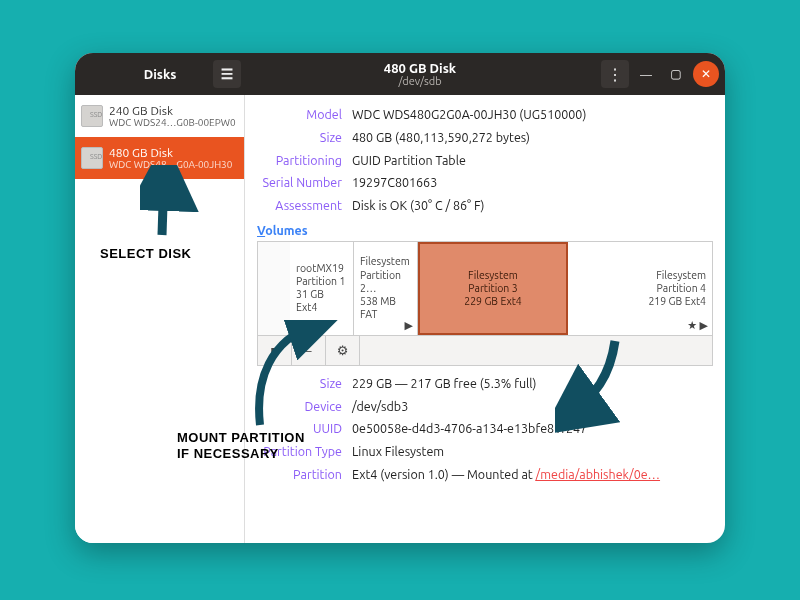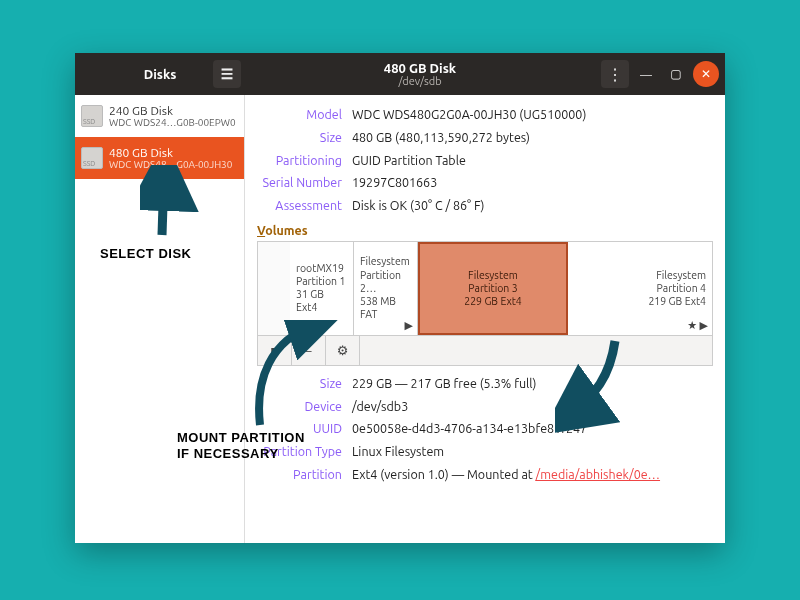--- a/index.html
+++ b/index.html
@@ -10,21 +10,21 @@
     font-family: "Ubuntu", "Segoe UI", sans-serif;
     font-size: 13px;
     color: #333;
     overflow: hidden;
   }
   .window {
     position: absolute;
     left: 75px; top: 53px;
     width: 650px; height: 490px;
     background: #fff;
-    border-radius: 0;
+    border-radius: 18px;
     box-shadow: 0 10px 30px rgba(0,0,0,0.3);
     overflow: hidden;
     display: flex;
     flex-direction: column;
   }
   .titlebar {
     height: 42px;
     background: #2b2826;
     display: flex;
     align-items: stretch;
@@ -106,39 +106,39 @@
   }
   .ssd-icon {
     width: 22px; height: 22px;
     background: #d5d3d0;
     border: 1px solid #bbb;
     border-radius: 2px;
     font-size: 7px;
     display: flex;
     align-items: flex-end;
     justify-content: flex-start;
-    padding: 1px;
+    padding: 8px;
     color: #888;
     flex-shrink: 0;
   }
   .disk-item.selected .ssd-icon { background: #d5d3d0; color:#888; }
   .disk-text { flex: 1; min-width: 0; line-height: 1.1; }
   .disk-name { font-size: 12px; white-space: nowrap; overflow: hidden; text-overflow: ellipsis; }
   .disk-model { font-size: 10px; opacity: 0.8; white-space: nowrap; overflow: hidden; text-overflow: ellipsis; }
   .disk-item.selected .disk-name, .disk-item.selected .disk-model { color: #fff; }
   .main {
     flex: 1;
     padding: 10px 12px 8px 12px;
     overflow-y: auto;
     font-size: 12.5px;
   }
   .kv { display: flex; margin-bottom: 4px; line-height: 1.5; }
   .kv .k { width: 95px; text-align: right; color: #8b5cf6; padding-right: 10px; }
   .kv .v { flex: 1; color: #222; }
-  .section-label { font-weight: 600; margin: 8px 0 4px 0; color: #a16207; }
+  .section-label { font-weight: 600; margin: 8px 0 4px 0; color: #3b82f6; }
   .section-label u { text-decoration: underline; }
   .volume-row {
     display: flex;
     height: 95px;
     border: 1px solid #ccc;
     background: #fafafa;
     align-items: stretch;
     position: relative;
     margin-bottom: 0;
     padding-left: 32px;

